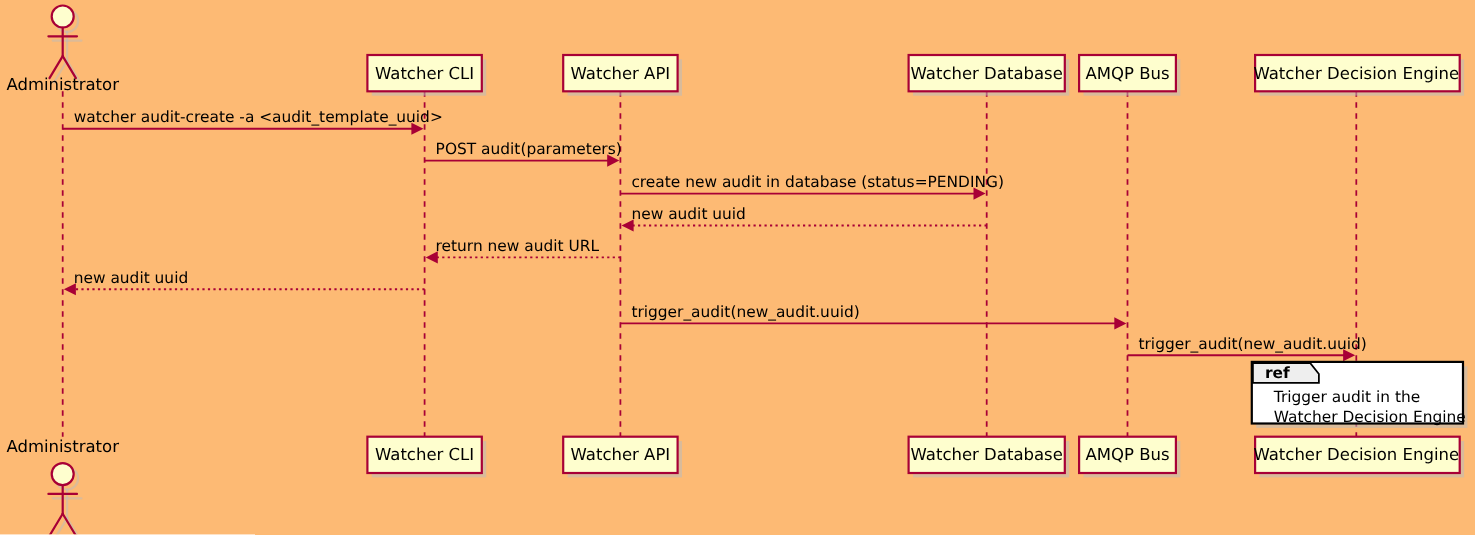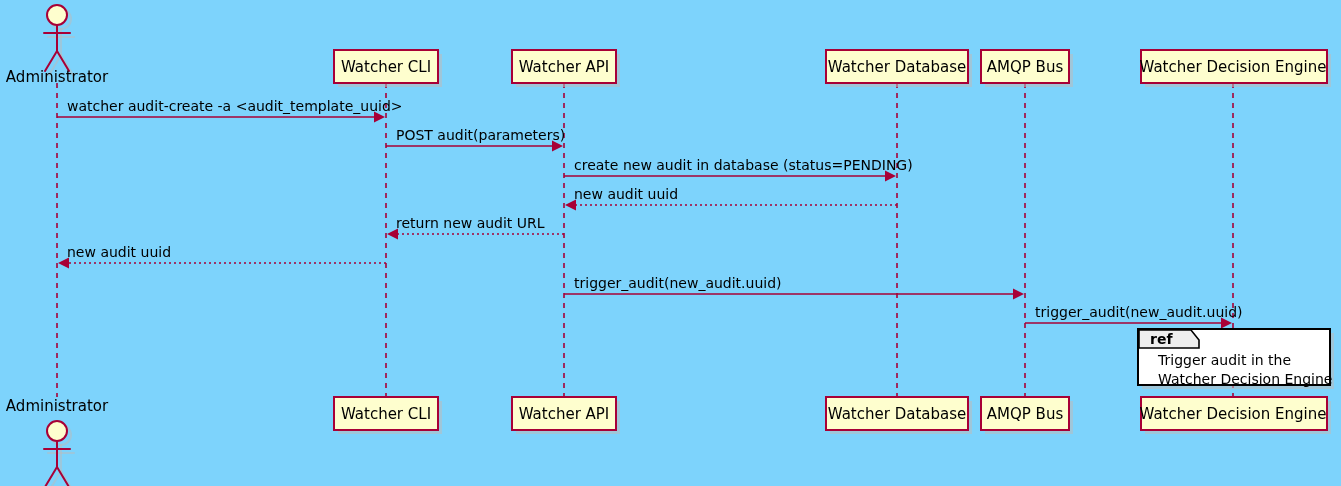--- a/index.html
+++ b/index.html
@@ -7,21 +7,21 @@
     padding: 0;
     background: #ffffff;
   }
   body {
     font-family: "DejaVu Sans", sans-serif;
   }
   #diagram-root {
     position: relative;
     width: 1341px;
     height: 486px;
-    background: #7dd3fc;
+    background: #fdba74;
     overflow: hidden;
   }
   svg#seq {
     display: block;
     width: 1341px;
     height: 486px;
   }
   .lifeline {
     stroke: #A80036;
     stroke-width: 1.6;

